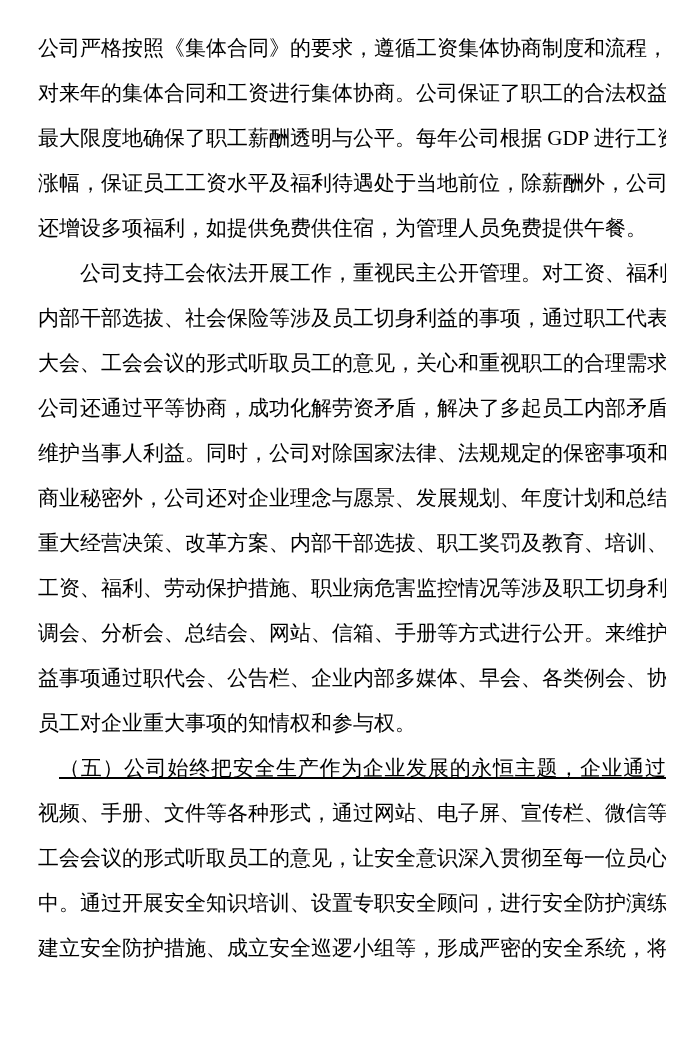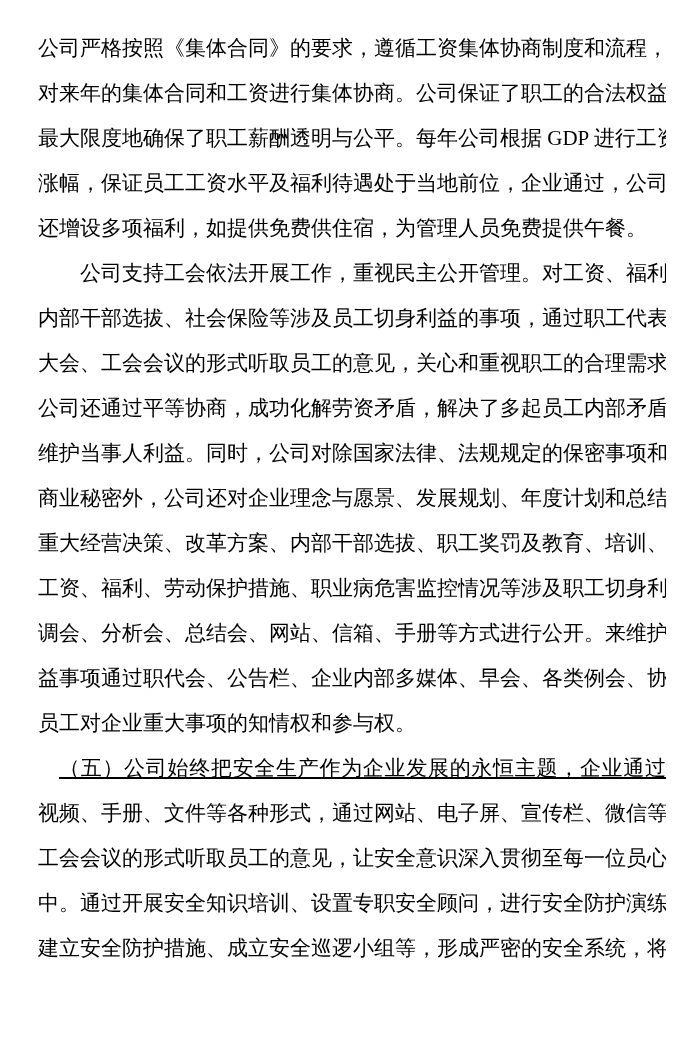--- a/index.html
+++ b/index.html
@@ -46,21 +46,21 @@
 </style>
 </head>
 <body>
 
 <div class="page">
 
   <div class="para">
     <div class="line">公司严格按照《集体合同》的要求，遵循工资集体协商制度和流程，</div>
     <div class="line">对来年的集体合同和工资进行集体协商。公司保证了职工的合法权益，</div>
     <div class="line">最大限度地确保了职工薪酬透明与公平。每年公司根据 GDP 进行工资</div>
-    <div class="line">涨幅，保证员工工资水平及福利待遇处于当地前位，企业通过，公司</div>
+    <div class="line">涨幅，保证员工工资水平及福利待遇处于当地前位，除薪酬外，公司</div>
     <div class="line lastline">还增设多项福利，如提供免费供住宿，为管理人员免费提供午餐。</div>
   </div>
 
   <div class="para">
     <div class="line indent2">公司支持工会依法开展工作，重视民主公开管理。对工资、福利、</div>
     <div class="line">内部干部选拔、社会保险等涉及员工切身利益的事项，通过职工代表</div>
     <div class="line">大会、工会会议的形式听取员工的意见，关心和重视职工的合理需求；</div>
     <div class="line">公司还通过平等协商，成功化解劳资矛盾，解决了多起员工内部矛盾，</div>
     <div class="line">维护当事人利益。同时，公司对除国家法律、法规规定的保密事项和</div>
     <div class="line">商业秘密外，公司还对企业理念与愿景、发展规划、年度计划和总结、</div>

